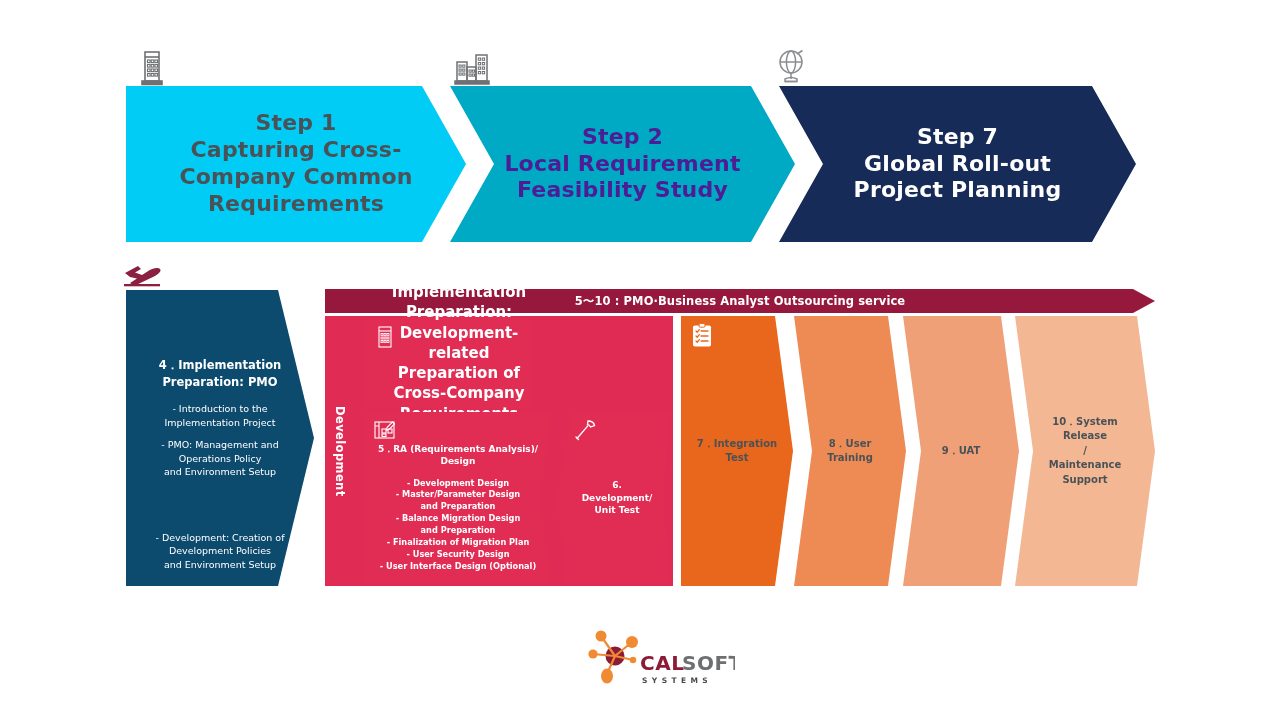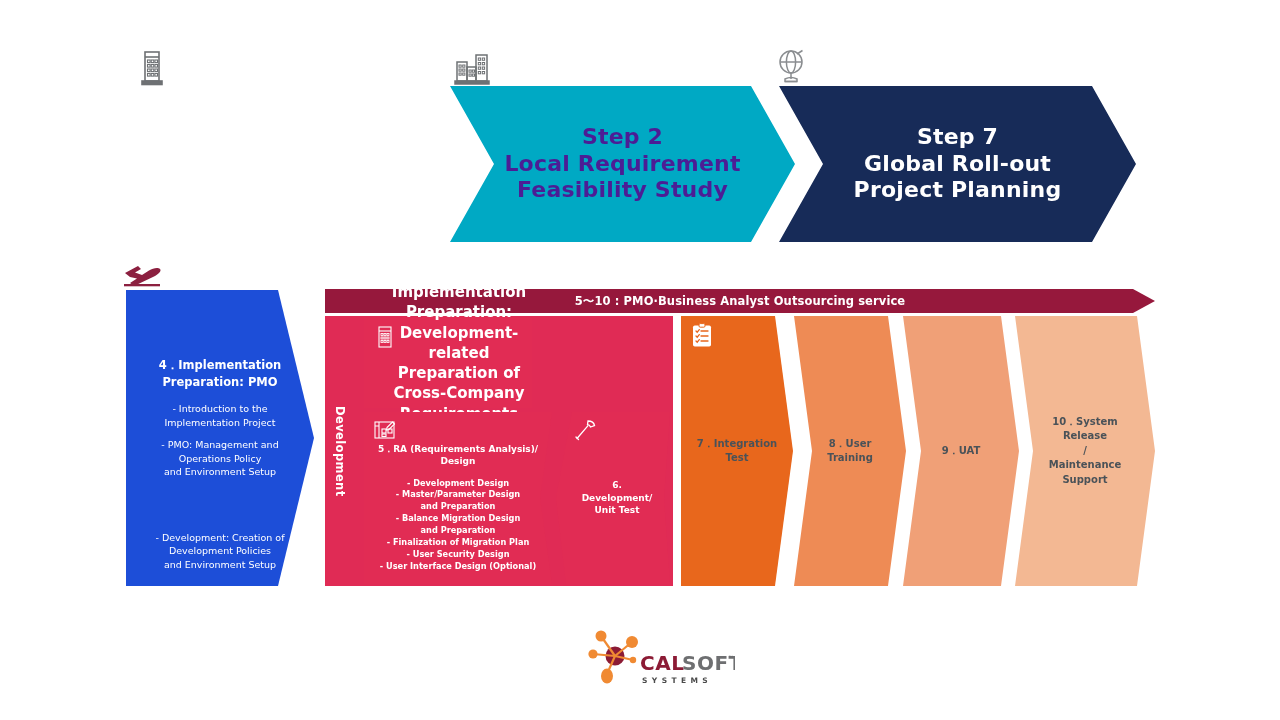--- a/index.html
+++ b/index.html
@@ -29,21 +29,21 @@
   .topicon{position:absolute;top:-38px;width:40px;height:40px;}
   .topicon svg{width:100%;height:100%;display:block;}
 
   
   .plane{position:absolute;left:122px;top:260px;width:46px;height:28px;}
   .plane svg{width:100%;height:100%;display:block;}
 
   
   .leftpanel{
     position:absolute;left:126px;top:290px;width:188px;height:348px;
-    background:#1d4ed8;color:#ffffff;
+    background:#0c4a6e;color:#ffffff;
     clip-path:polygon(0 0,152px 0,188px 148px,152px 296px,0 296px);
     display:flex;flex-direction:column;align-items:center;justify-content:center;
     text-align:center;padding:0 8px;box-sizing:border-box;
   }
   .leftpanel .ttl{font-size:11.5px;font-weight:bold;line-height:1.45;margin-bottom:12px;}
   .leftpanel .bl{font-size:9.5px;font-weight:normal;line-height:1.42;margin-bottom:9px;white-space:pre-line;}
   .leftpanel .bl:last-child{margin-bottom:0;margin-top:43px;}
 
   
   .pmobanner{
@@ -113,20 +113,26 @@
   .logo .wm2{font-size:20px;font-weight:bold;letter-spacing:.5px;fill:#6E6F71;}
   .logo .sub{font-size:7.5px;font-weight:bold;letter-spacing:4.4px;fill:#4A4A4A;}
 </style>
 </head>
 <body>
 
 <div class="stage">
 
   <div class="steps">
 
+    <div class="step step1">
+      <div class="lbl">Step 1
+Capturing Cross-
+Company Common
+Requirements</div>
+    </div>
     <div class="topicon" style="left:6px;">
       <svg viewBox="0 0 40 40">
           <g fill="none" stroke="#6E7174" stroke-width="1.6">
         <rect x="13" y="4" width="14" height="29"></rect>
             <rect x="10" y="33" width="20" height="3.5" fill="#6E7174"></rect>
         <line x1="13" y1="9" x2="27" y2="9"></line>
         <g stroke-width="1.1">
           <rect x="15.5" y="12" width="2.6" height="2.6"></rect>
               <rect x="19.2" y="12" width="2.6" height="2.6"></rect>
               <rect x="22.9" y="12" width="2.6" height="2.6"></rect>

